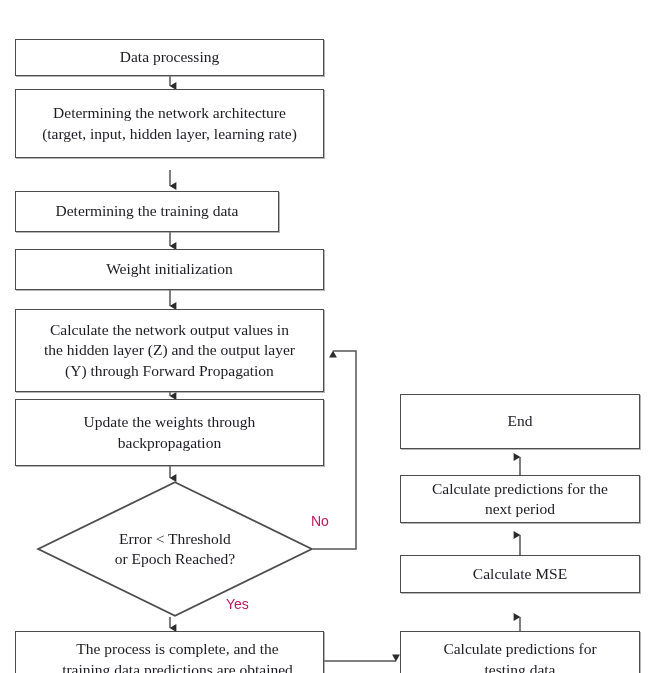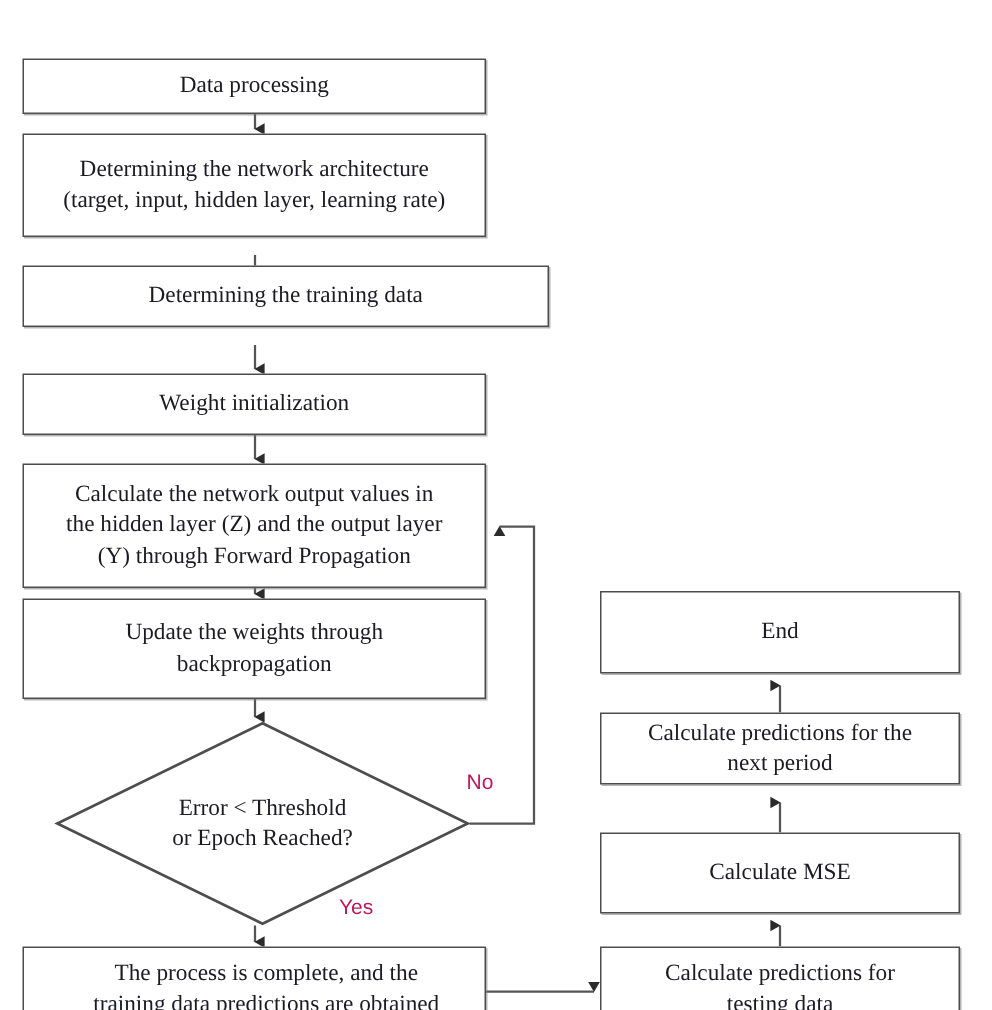--- a/index.html
+++ b/index.html
@@ -119,21 +119,21 @@
 
   <div class="node" style="left:15px; top:8px; width:309px; height:37px;">
     <span class="label">Data processing</span>
   </div>
 
   <div class="node" style="left:15px; top:58px; width:309px; height:69px;">
     <span class="label">Determining the network architecture
 (target, input, hidden layer, learning rate)</span>
   </div>
 
-  <div class="node" style="left:15px; top:146px; width:351px; height:41px;">
+  <div class="node" style="left:15px; top:160px; width:264px; height:41px;">
     <span class="label">Determining the training data</span>
   </div>
 
   <div class="node" style="left:15px; top:218px; width:309px; height:41px;">
     <span class="label">Weight initialization</span>
   </div>
 
   <div class="node" style="left:15px; top:278px; width:309px; height:83px;">
     <span class="label">Calculate the network output values in
 the hidden layer (Z) and the output layer
@@ -160,21 +160,21 @@
 
   <div class="node" style="left:400px; top:363px; width:240px; height:55px;">
     <span class="label">End</span>
   </div>
 
   <div class="node" style="left:400px; top:444px; width:240px; height:48px;">
     <span class="label">Calculate predictions for the
 next period</span>
   </div>
 
-  <div class="node" style="left:400px; top:524px; width:240px; height:54px;">
+  <div class="node" style="left:400px; top:524px; width:240px; height:38px;">
     <span class="label">Calculate MSE</span>
   </div>
 
   <div class="node" style="left:400px; top:600px; width:240px; height:57px;">
     <span class="label">Calculate predictions for
 testing data</span>
   </div>
 
   <div class="edge-label" style="left:311px; top:482px;">No</div>
   <div class="edge-label" style="left:226px; top:565px;">Yes</div>

